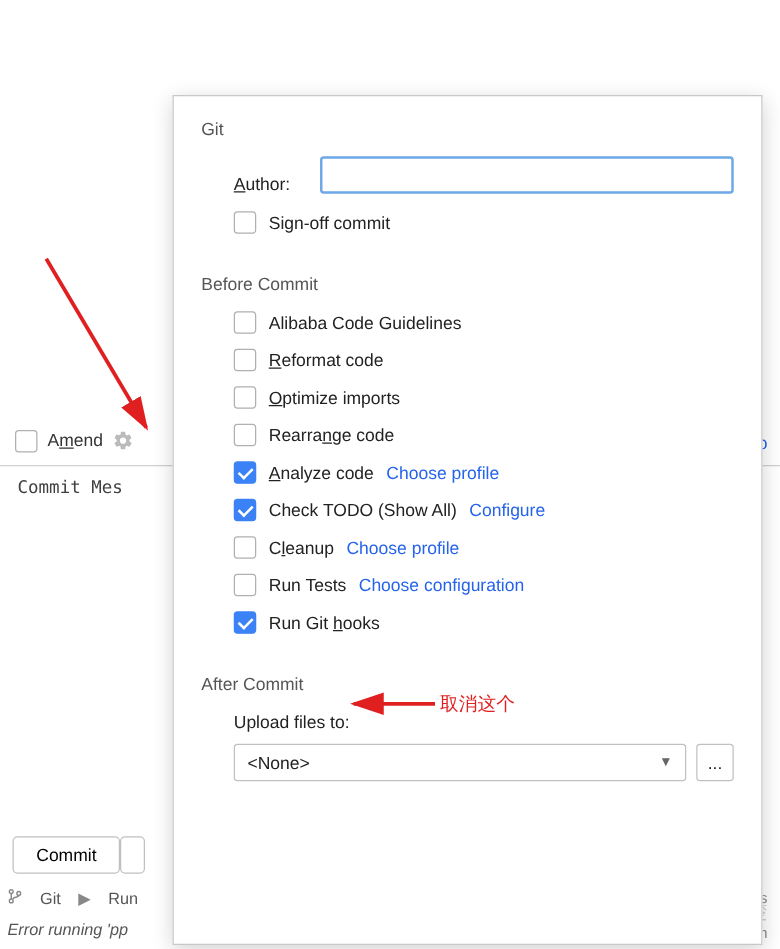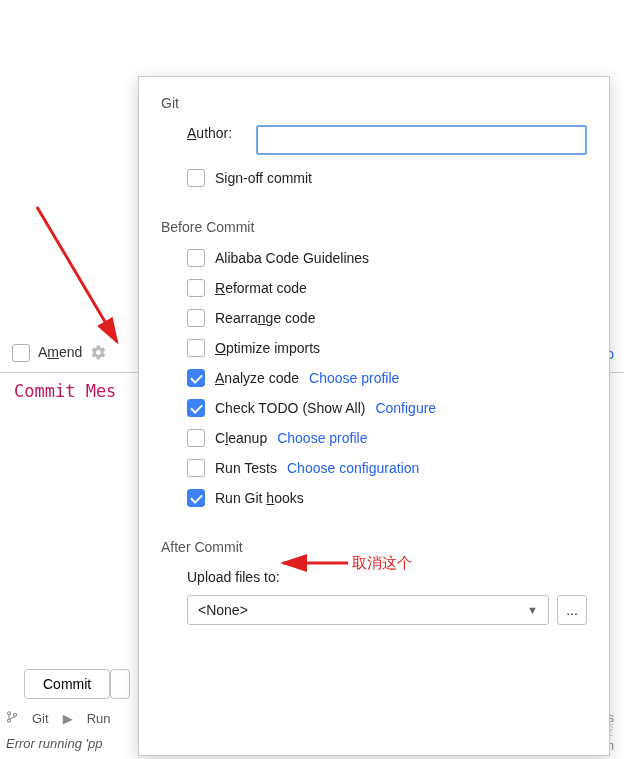--- a/index.html
+++ b/index.html
@@ -9,41 +9,41 @@
     
     .amend-row { position: absolute; left: 12px; top: 344px; display: flex; align-items: flex-start; gap: 8px; }
     .checkbox { width: 18px; height: 18px; border: 1px solid #b0b0b0; border-radius: 3px; background: #fff; display: inline-flex; align-items: center; justify-content: center; cursor: pointer; }
     .checkbox.checked { background: #3b82f6; border-color: #3b82f6; }
     .checkbox.checked::after { content: ""; width: 5px; height: 9px; border: solid #fff; border-width: 0 2px 2px 0; transform: rotate(45deg); margin-top: -2px; }
     .amend-label { color: #333; }
     .amend-label u { text-decoration: underline; }
     .gear { color: #bbb; font-size: 16px; cursor: pointer; }
     
     .commit-msg-area { position: absolute; left: 0; top: 372px; width: 100%; border-top: 1px solid #d0d0d0; padding: 8px 14px; }
-    .commit-msg-placeholder { color: #be185d; font-family: "Consolas", monospace; font-size: 17px; }
+    .commit-msg-placeholder { color: #404040; font-family: "Consolas", monospace; font-size: 14px; }
     
     .time-label { position: absolute; right: 10px; top: 346px; color: #2563eb; }
     
-    .commit-btn-row { position: absolute; left: 24px; bottom: 60px; display: flex; gap: 0; }
+    .commit-btn-row { position: absolute; left: 10px; bottom: 60px; display: flex; gap: 0; }
     .btn { border: 1px solid #c0c0c0; background: #fff; border-radius: 4px; padding: 6px 18px; cursor: pointer; font-size: 14px; }
     
     .bottom-bar { position: absolute; left: 6px; bottom: 32px; display: flex; gap: 14px; align-items: center; color: #555; font-size: 13px; }
     .bottom-icon { color: #888; }
     
     .error-msg { position: absolute; left: 6px; bottom: 8px; color: #555; font-size: 13px; font-style: italic; }
     
     .watermark { position: absolute; right: 10px; bottom: 20px; color: #ccc; font-size: 15px; font-weight: 500; pointer-events: none; }
     .wm-line2 { position: absolute; right: 10px; bottom: 34px; color: #888; font-size: 12px; }
     .wm-line3 { position: absolute; right: 10px; bottom: 6px; color: #888; font-size: 12px; }
     
     
     .popup { position: absolute; left: 138px; top: 76px; width: 472px; height: 680px; background: #fff; border: 1px solid #c8c8c8; box-shadow: 0 4px 16px rgba(0,0,0,0.18); padding: 0; overflow: hidden; }
     .popup-inner { padding: 18px 22px 0 22px; }
     .section-title { color: #555; font-size: 14px; margin-bottom: 14px; }
-    .author-row { display: flex; align-items: flex-start; gap: 24px; margin: 0 0 14px 26px; }
+    .author-row { display: flex; align-items: flex-end; gap: 24px; margin: 0 0 14px 26px; }
     .author-label u { text-decoration: underline; }
     .author-input { flex: 1; height: 30px; border: 2px solid #6ea8e8; border-radius: 3px; padding: 4px 6px; font-size: 14px; outline: none; }
     .option-row { display: flex; align-items: center; gap: 10px; margin: 0 0 12px 26px; }
     .option-row .link { color: #2563eb; cursor: pointer; }
     .option-label { color: #222; }
     .option-label u { text-decoration: underline; }
     
     .section-space { height: 20px; }
     
     .upload-row { display: flex; align-items: center; gap: 8px; margin: 10px 0 0 26px; }
@@ -122,25 +122,25 @@
         <div class="option-row">
           <span class="checkbox"></span>
           <span class="option-label">Alibaba Code Guidelines</span>
         </div>
         <div class="option-row">
           <span class="checkbox"></span>
           <span class="option-label"><u>R</u>eformat code</span>
         </div>
         <div class="option-row">
           <span class="checkbox"></span>
-          <span class="option-label">Rearra<u>n</u>ge code</span>
+          <span class="option-label"><u>O</u>ptimize imports</span>
         </div>
         <div class="option-row">
           <span class="checkbox"></span>
-          <span class="option-label"><u>O</u>ptimize imports</span>
+          <span class="option-label">Rearra<u>n</u>ge code</span>
         </div>
         <div class="option-row">
           <span class="checkbox checked"></span>
           <span class="option-label"><u>A</u>nalyze code</span>
           <span class="link">Choose profile</span>
         </div>
         <div class="option-row">
           <span class="checkbox checked"></span>
           <span class="option-label">Check TODO (Show All)</span>
           <span class="link">Configure</span>

